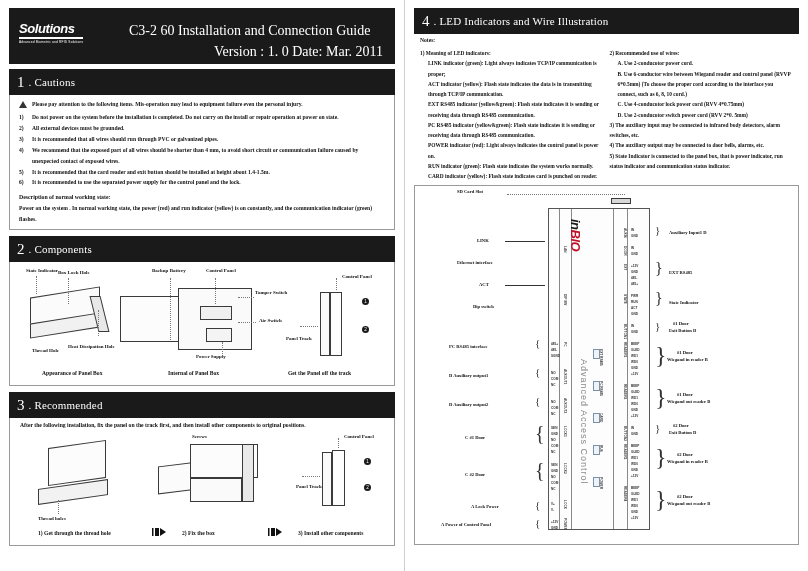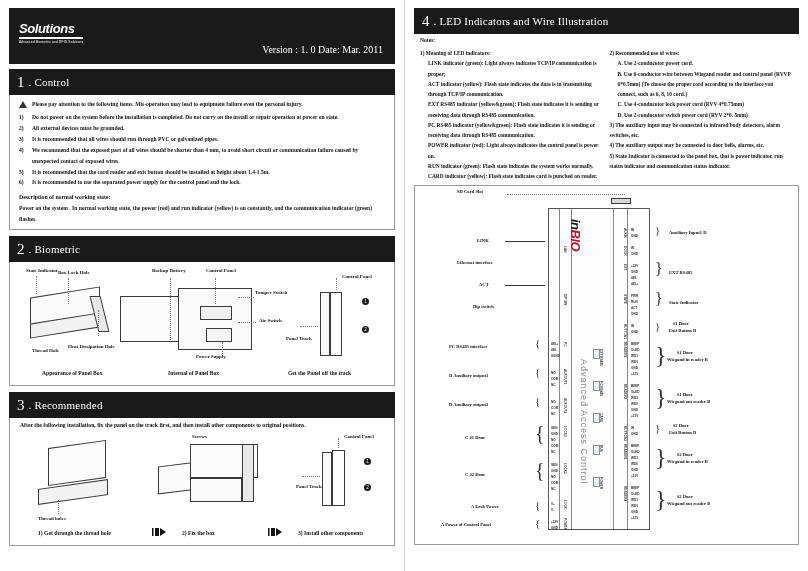--- a/index.html
+++ b/index.html
@@ -9,21 +9,21 @@
   .page.right{left:404px;border-left:1px solid #cfcfcf;}
   .bar{background:#1a1a1a;color:#fff;height:26px;display:flex;align-items:center;padding:0 8px;}
   .bar .num{font-size:15px;font-weight:400;margin-right:4px;line-height:1;}
   .bar .ttl{font-size:11px;letter-spacing:.2px;}
   .hdr{background:#1a1a1a;color:#fff;height:56px;position:relative;margin-bottom:5px;}
   .logo{position:absolute;left:10px;top:13px;}
   .logo .lg1{font-family:"Liberation Sans",sans-serif;font-weight:bold;font-style:italic;font-size:13px;letter-spacing:-.4px;}
   .logo .lgline{height:2px;background:#fff;margin:1px 0 1px 0;}
   .logo .lg2{font-family:"Liberation Sans",sans-serif;font-size:3.2px;letter-spacing:.2px;}
   .hdr .title{position:absolute;left:120px;top:15px;font-size:14px;}
-  .hdr .ver{position:absolute;right:12px;top:36px;font-size:10px;}
+  .hdr .ver{position:absolute;right:12px;top:36px;font-size:14px;}
   .sect{border:1px solid #9a9a9a;border-top:none;box-sizing:border-box;}
   .sect.box1{padding:6px 9px 5px 9px;}
   .warn{display:flex;align-items:flex-start;gap:5px;font-size:5.6px;font-weight:bold;margin-bottom:4px;}
   .tri{width:0;height:0;border-left:4px solid transparent;border-right:4px solid transparent;border-bottom:7px solid #333;position:relative;flex:0 0 auto;}
   ul.caut{list-style:none;margin:0;padding:0;}
   ul.caut li{font-size:5.6px;font-weight:bold;line-height:1.95;display:flex;gap:4px;}
   ul.caut li .mk{flex:0 0 9px;}
   .dnws{font-size:5.8px;font-weight:bold;margin-top:6px;}
   .dnwsb{font-size:5.6px;font-weight:bold;line-height:1.85;margin-top:3px;}
   .cmpbox{border:1px solid #9a9a9a;border-top:none;box-sizing:border-box;height:124px;position:relative;}
@@ -58,26 +58,27 @@
 <body>
 
 <div class="page left">
 
   <div class="hdr">
     <div class="logo">
       <div class="lg1">Solutions</div>
       <div class="lgline"></div>
       <div class="lg2">Advanced Biometric and RFID Solutions</div>
     </div>
+    <div class="title">C3-2 60  Installation and Connection Guide</div>
     <div class="ver">Version : 1. 0 Date: Mar. 2011</div>
   </div>
 
   <div class="bar">
     <span class="num">1</span>
-    <span class="ttl">. <span>Control</span></span>
+    <span class="ttl">. <span>Cautions</span></span>
   </div>
   <div class="sect box1">
     <div class="warn">
       <span class="tri"></span>
       <span>Please pay attention to  the following items. Mis-operation may lead to equipment failure even the personal injury.</span>
     </div>
     <ul class="caut">
       <li>
           <span class="mk">1)</span>
           <span>Do not power on the system before the installation is completed. Do not carry on the install or repair operation at power on state.</span>
@@ -102,21 +103,21 @@
           <span class="mk">6)</span>
           <span>It is recommended to use the separated power supply for the control panel and the lock.</span>
         </li>
     </ul>
     <div class="dnws">Description of normal working state:</div>
     <div class="dnwsb">Power on the system . In normal working state, the power (red) and run indicator (yellow) is on constantly, and the communication indicator (green) flashes.</div>
   </div>
 
   <div class="bar" style="margin-top:6px;">
     <span class="num">2</span>
-    <span class="ttl">. <span>Biometric</span></span>
+    <span class="ttl">. <span>Components</span></span>
   </div>
   <div class="cmpbox">
 
     <div class="shape" style="left:20px;top:30px;width:68px;height:28px;transform:skewY(-9deg);background:#fbfbfb;"></div>
     <div class="shape" style="left:20px;top:56px;width:68px;height:13px;transform:skewY(-9deg);background:#f1f1f1;"></div>
     <div class="shape" style="left:84px;top:34px;width:9px;height:34px;transform:skewX(14deg);background:#e8e8e8;"></div>
     <div class="vdot" style="left:26px;top:14px;height:18px;"></div>
     <div class="vdot" style="left:58px;top:16px;height:26px;"></div>
     <div class="vdot" style="left:88px;top:48px;height:26px;"></div>
     <div class="dg" style="left:16px;top:6px;">State Indicator</div>

